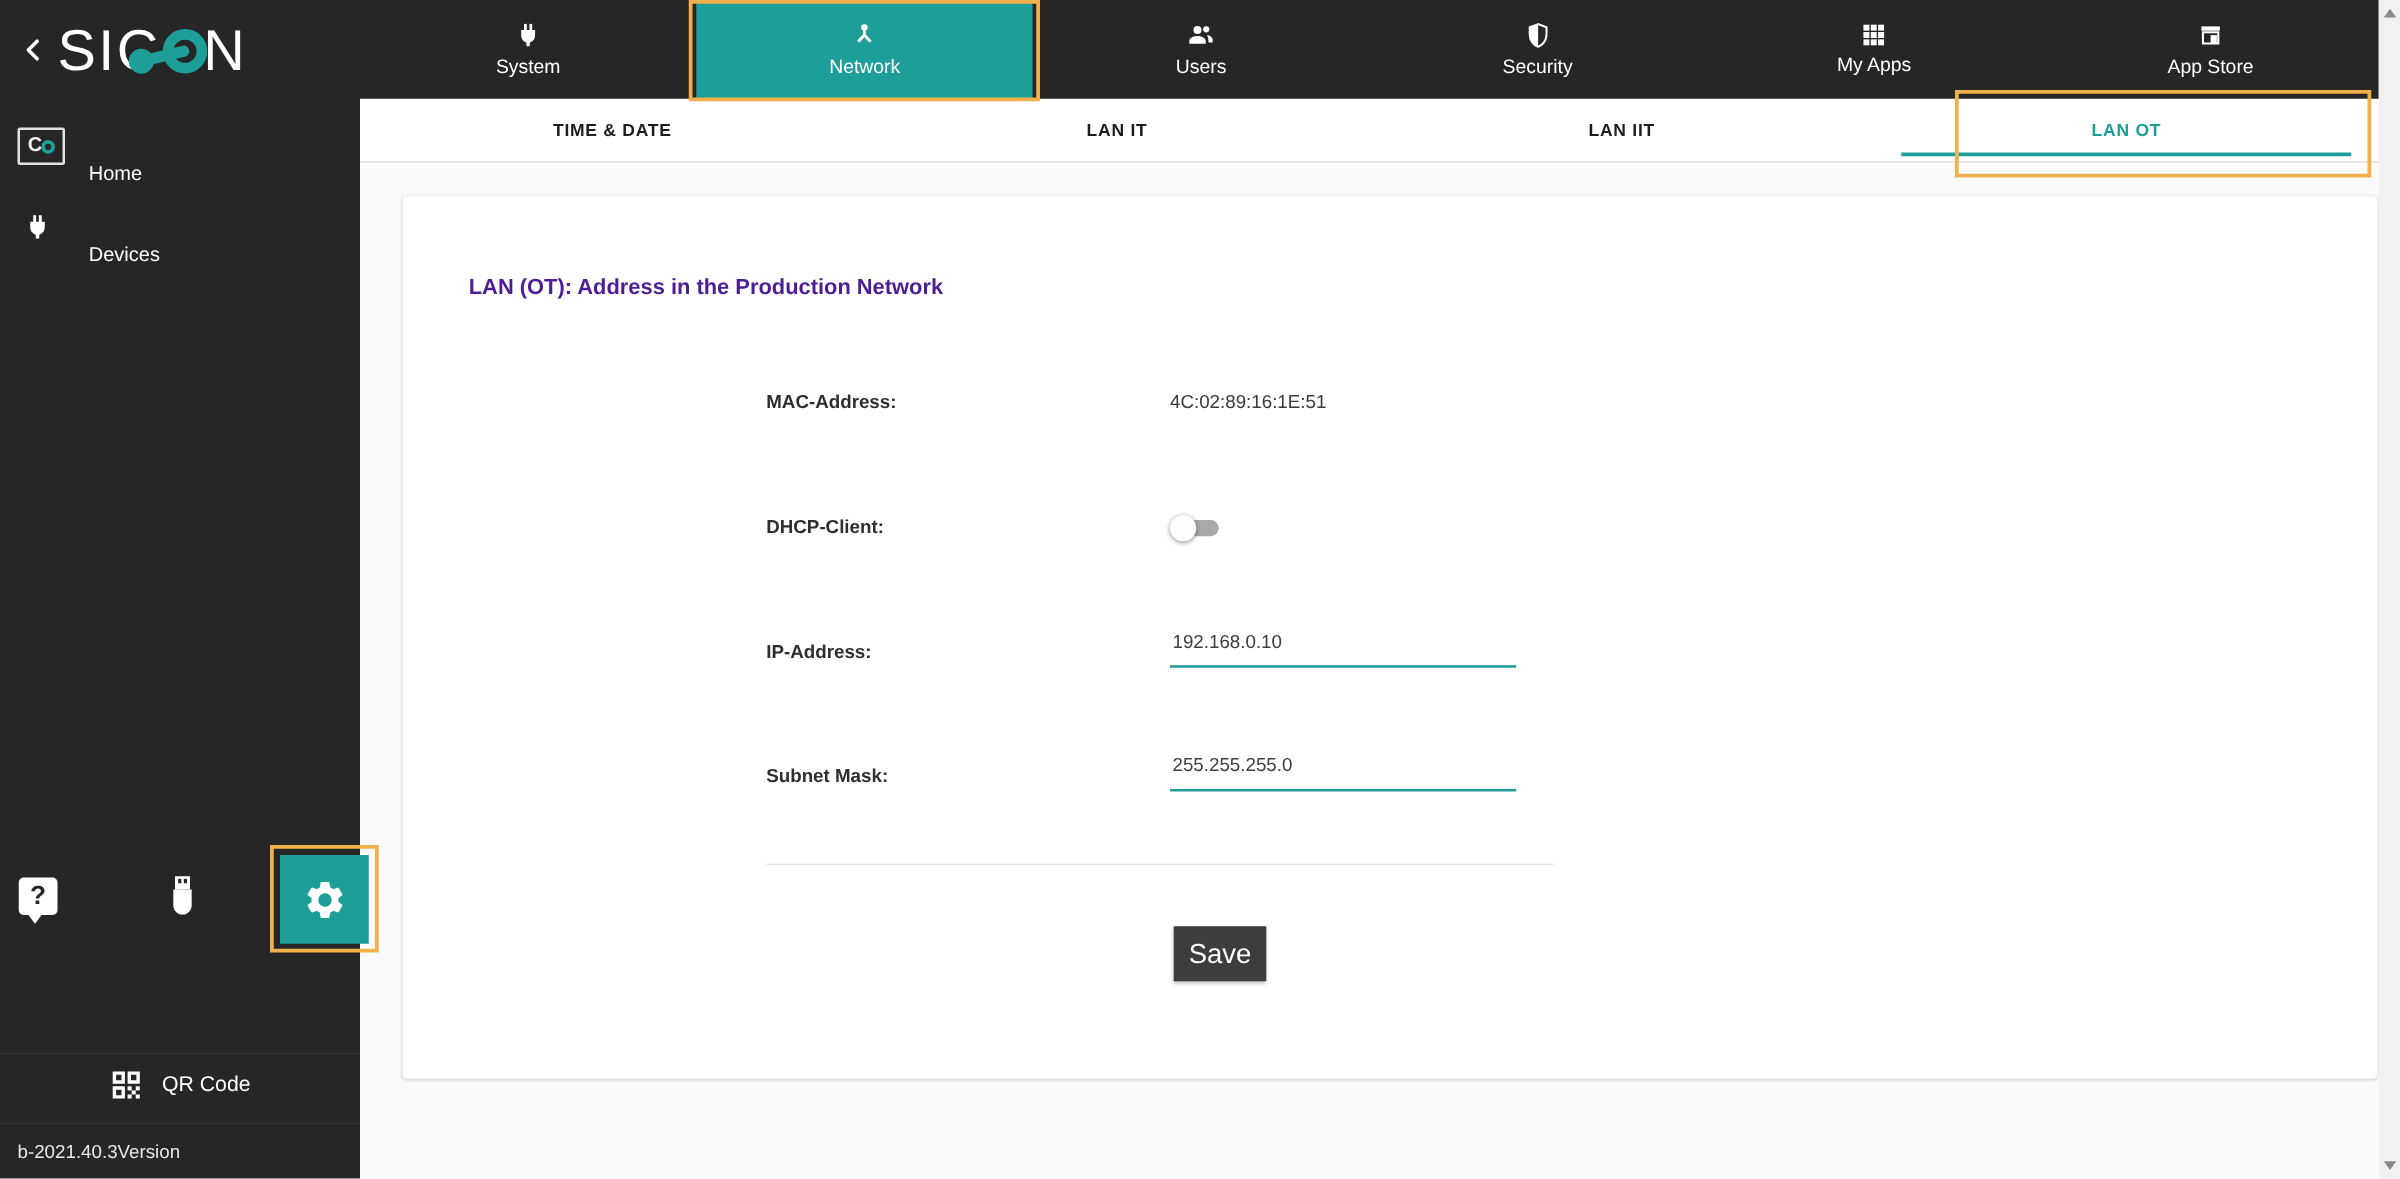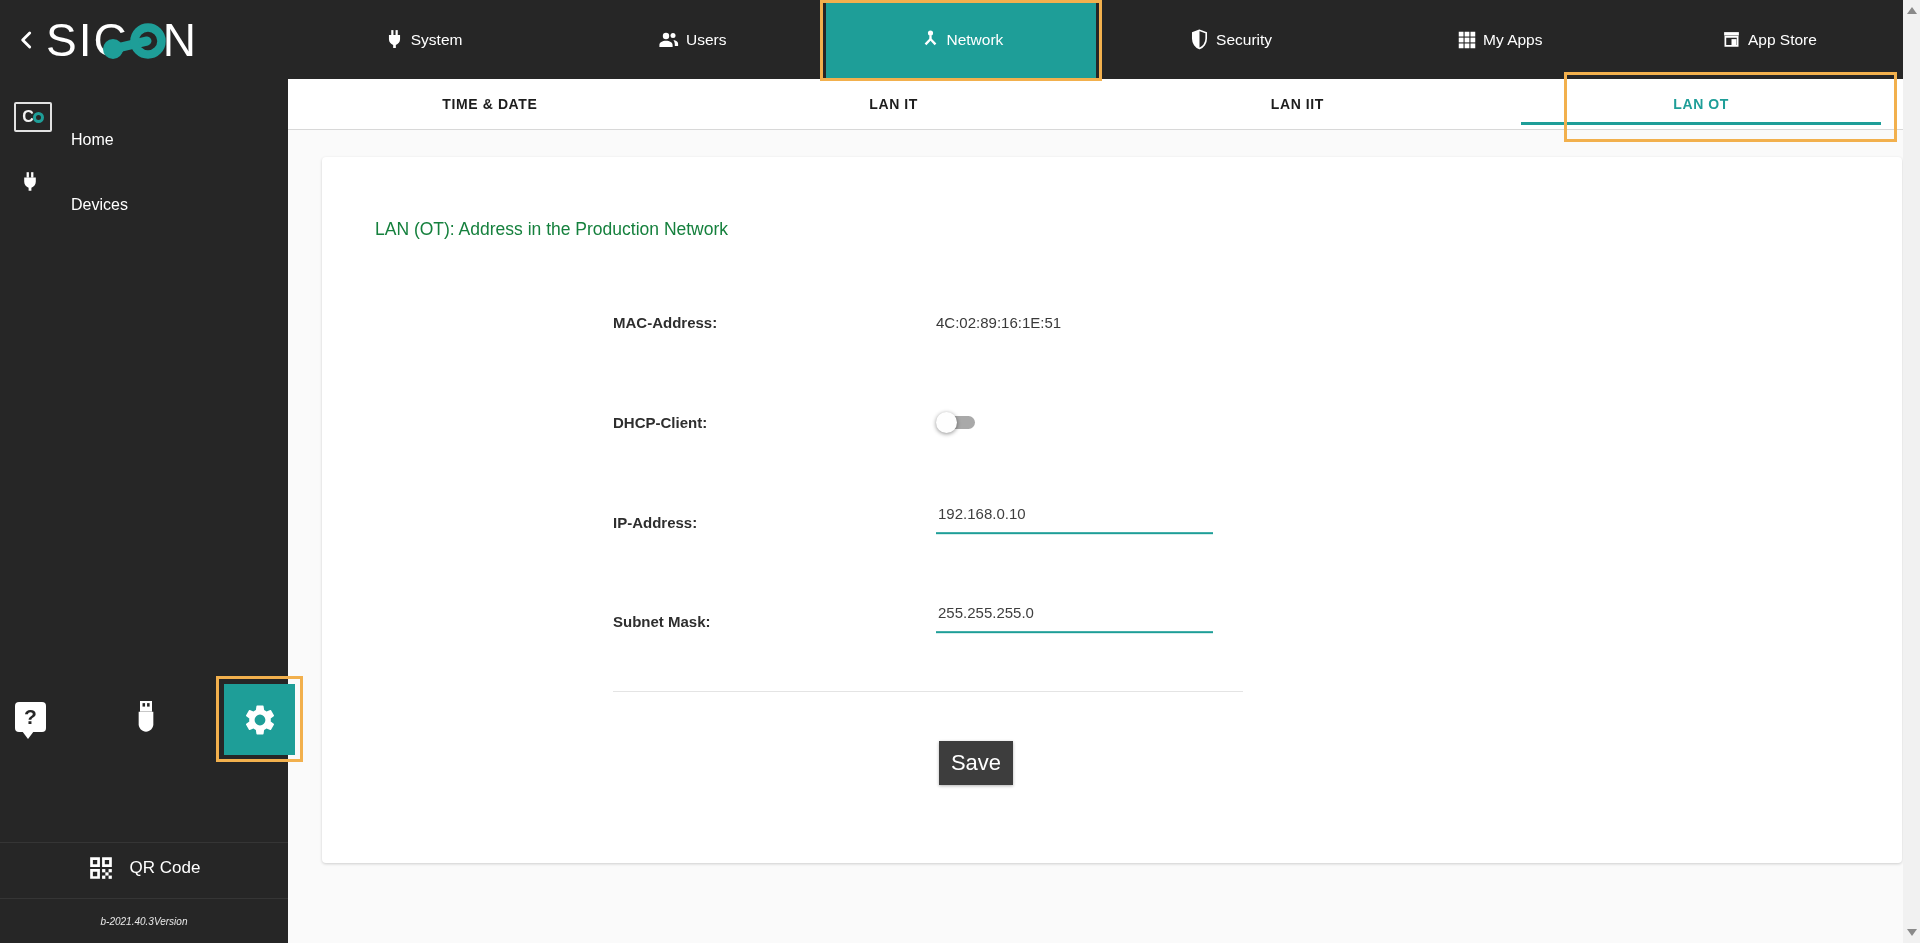--- a/index.html
+++ b/index.html
@@ -26,43 +26,43 @@
   .help-bubble { width:31px; height:30px; background:#fff; border-radius:4px; display:flex; align-items:center; justify-content:center; color:#262626; font-size:21px; font-weight:700; position:relative; }
   .help-bubble::after { content:""; position:absolute; left:7px; bottom:-7px; border-left:6px solid transparent; border-right:6px solid transparent; border-top:8px solid #fff; }
   .gear-square { position:absolute; left:224px; top:684px; width:71px; height:71px; background:#1e9e98; display:flex; align-items:center; justify-content:center; cursor:pointer; }
 
   .user-row { position:absolute; left:0; top:772px; width:288px; height:50px; display:flex; align-items:center; border-top:1px solid rgba(255,255,255,0.07); }
   .user-row .uname { position:absolute; left:0; width:288px; text-align:center; color:#fff; font-size:17px; }
   .person-icon { position:absolute; left:12px; }
   .logout-icon { position:absolute; left:246px; cursor:pointer; }
 
   .qr-row { position:absolute; left:0; top:842px; width:288px; height:50px; display:flex; align-items:center; justify-content:center; gap:16px; color:#fff; font-size:17px; cursor:pointer; border-top:1px solid rgba(255,255,255,0.07); }
-  .ver-row { position:absolute; left:0; top:898px; width:288px; height:45px; display:flex; align-items:center; justify-content:center; padding:0 14px; color:#e8e8e8; font-size:10px; border-top:1px solid rgba(255,255,255,0.07);font-style:italic; }
+  .ver-row { position:absolute; left:0; top:898px; width:288px; height:45px; display:flex; align-items:center; justify-content:flex-start; padding:0 14px; color:#e8e8e8; font-size:15px; border-top:1px solid rgba(255,255,255,0.07); }
 
   
   .topbar { position:absolute; left:288px; top:0; width:1615px; height:79px; background:#262626; display:flex; z-index:4; }
-  .nav-item { flex:1; display:flex; flex-direction:row; align-items:center; justify-content:center; gap:5px; color:#fff; font-size:15.5px; cursor:pointer; position:relative; }
+  .nav-item { flex:1; display:flex; flex-direction:column; align-items:center; justify-content:center; gap:5px; color:#fff; font-size:15.5px; cursor:pointer; position:relative; }
   .nav-item.active { background:#1e9e98; }
   .nav-item.active::after { content:""; position:absolute; left:-6px; right:-6px; top:0; bottom:-2px; border:3px solid #f2b04d; pointer-events:none; }
 
   
   .subnav { position:absolute; left:288px; top:79px; width:1615px; height:51px; background:#fff; border-bottom:1px solid #d8d8d8; display:flex; z-index:3; }
   .subtab { flex:1; display:flex; align-items:center; justify-content:center; font-size:14px; font-weight:700; letter-spacing:0.6px; color:#1d1d1d; cursor:pointer; position:relative; }
   .subtab.active { color:#1e9e98; }
   .subtab.active::after { content:""; position:absolute; left:22px; right:22px; bottom:4px; height:3px; background:#1e9e98; }
 
   
   .ring { position:absolute; border:3px solid #f2b04d; background:transparent; pointer-events:none; z-index:40; }
   .ring-lanot { left:1564px; top:72px; width:333px; height:70px; }
   .ring-gear  { left:216px; top:676px; width:87px; height:86px; }
 
   
   .content { position:absolute; left:288px; top:130px; width:1615px; height:813px; background:#fafafa; }
   .card { position:absolute; left:34px; top:27px; width:1580px; height:706px; background:#fff; border-radius:4px; box-shadow:0 1px 3px rgba(0,0,0,0.18); }
-  .card-title { position:absolute; left:53px; top:62px; font-size:17.5px; font-weight:400; color:#15803d; }
+  .card-title { position:absolute; left:53px; top:62px; font-size:17.5px; font-weight:700; color:#4c1d95; }
 
   .frow { position:absolute; left:0; width:100%; height:0; }
   .flabel { position:absolute; left:291px; transform:translateY(-50%); font-size:15px; font-weight:700; color:#2e2e2e; }
   .fvalue { position:absolute; left:614px; transform:translateY(-50%); font-size:15px; font-weight:400; color:#3a3a3a; }
 
   .line-input { position:absolute; left:614px; transform:translateY(-58%); width:277px; border:none; outline:none; background:transparent; border-bottom:2px solid #1e9e98; font-family:"Liberation Sans", sans-serif; font-size:15px; color:#3f3f3f; padding:0 2px 10px 2px; }
 
   .toggle { position:absolute; left:614px; transform:translateY(-50%); width:40px; height:20px; cursor:pointer; }
   .toggle-track { position:absolute; left:6px; top:4px; width:33px; height:13px; border-radius:7px; background:#a9a9a9; }
   .toggle-knob { position:absolute; left:0; top:0; width:21px; height:21px; border-radius:50%; background:#fefefe; box-shadow:0 1px 4px rgba(0,0,0,0.45); }
@@ -167,36 +167,36 @@
 
     <div class="nav-item">
       <svg width="23" height="23" viewBox="0 0 24 24" fill="#fff">
         <rect x="8.6" y="2.2" width="2.3" height="5.4"></rect>
         <rect x="13.1" y="2.2" width="2.3" height="5.4"></rect>
         <path d="M6.2 7.4h11.6v4.4c0 2.8-1.9 5.2-4.4 5.9v3.1h-2.8v-3.1c-2.5-.7-4.4-3.1-4.4-5.9z"></path>
       </svg>
       <span>System</span>
     </div>
 
+    <div class="nav-item active">
+      <svg width="23" height="23" viewBox="0 0 24 24" fill="#fff">
+        <circle cx="12" cy="5.3" r="2.7"></circle>
+        <path d="M10.9 7.6h2.2l.2 3.5 4.8 5.2-1.8 1.7-4.3-4.7-4.3 4.7-1.8-1.7 4.8-5.2z"></path>
+      </svg>
+      <span>Network</span>
+    </div>
+
     <div class="nav-item">
       <svg width="24" height="24" viewBox="0 0 24 24" fill="#fff">
         <circle cx="9" cy="8" r="3.2"></circle>
         <path d="M9 12.8c-3.7 0-6.6 1.8-6.6 4.1V19h13.2v-2.1c0-2.3-2.9-4.1-6.6-4.1z"></path>
         <circle cx="16" cy="7.4" r="2.5"></circle>
         <path d="M16.4 12c2.7.3 4.7 1.8 4.7 3.7V18h-3.3v-1.1c0-1.9-.5-3.6-1.4-4.9z"></path>
       </svg>
       <span>Users</span>
-    </div>
-
-    <div class="nav-item active">
-      <svg width="23" height="23" viewBox="0 0 24 24" fill="#fff">
-        <circle cx="12" cy="5.3" r="2.7"></circle>
-        <path d="M10.9 7.6h2.2l.2 3.5 4.8 5.2-1.8 1.7-4.3-4.7-4.3 4.7-1.8-1.7 4.8-5.2z"></path>
-      </svg>
-      <span>Network</span>
     </div>
 
     <div class="nav-item">
       <svg width="23" height="23" viewBox="0 0 24 24">
         <path d="M12 2.4 5 5v6c0 4.7 3 9 7 10.3 4-1.3 7-5.6 7-10.3V5z" fill="none" stroke="#fff" stroke-width="1.7"></path>
         <path d="M12 2.4 5 5v6c0 4.7 3 9 7 10.3z" fill="#fff"></path>
       </svg>
       <span>Security</span>
     </div>
 

